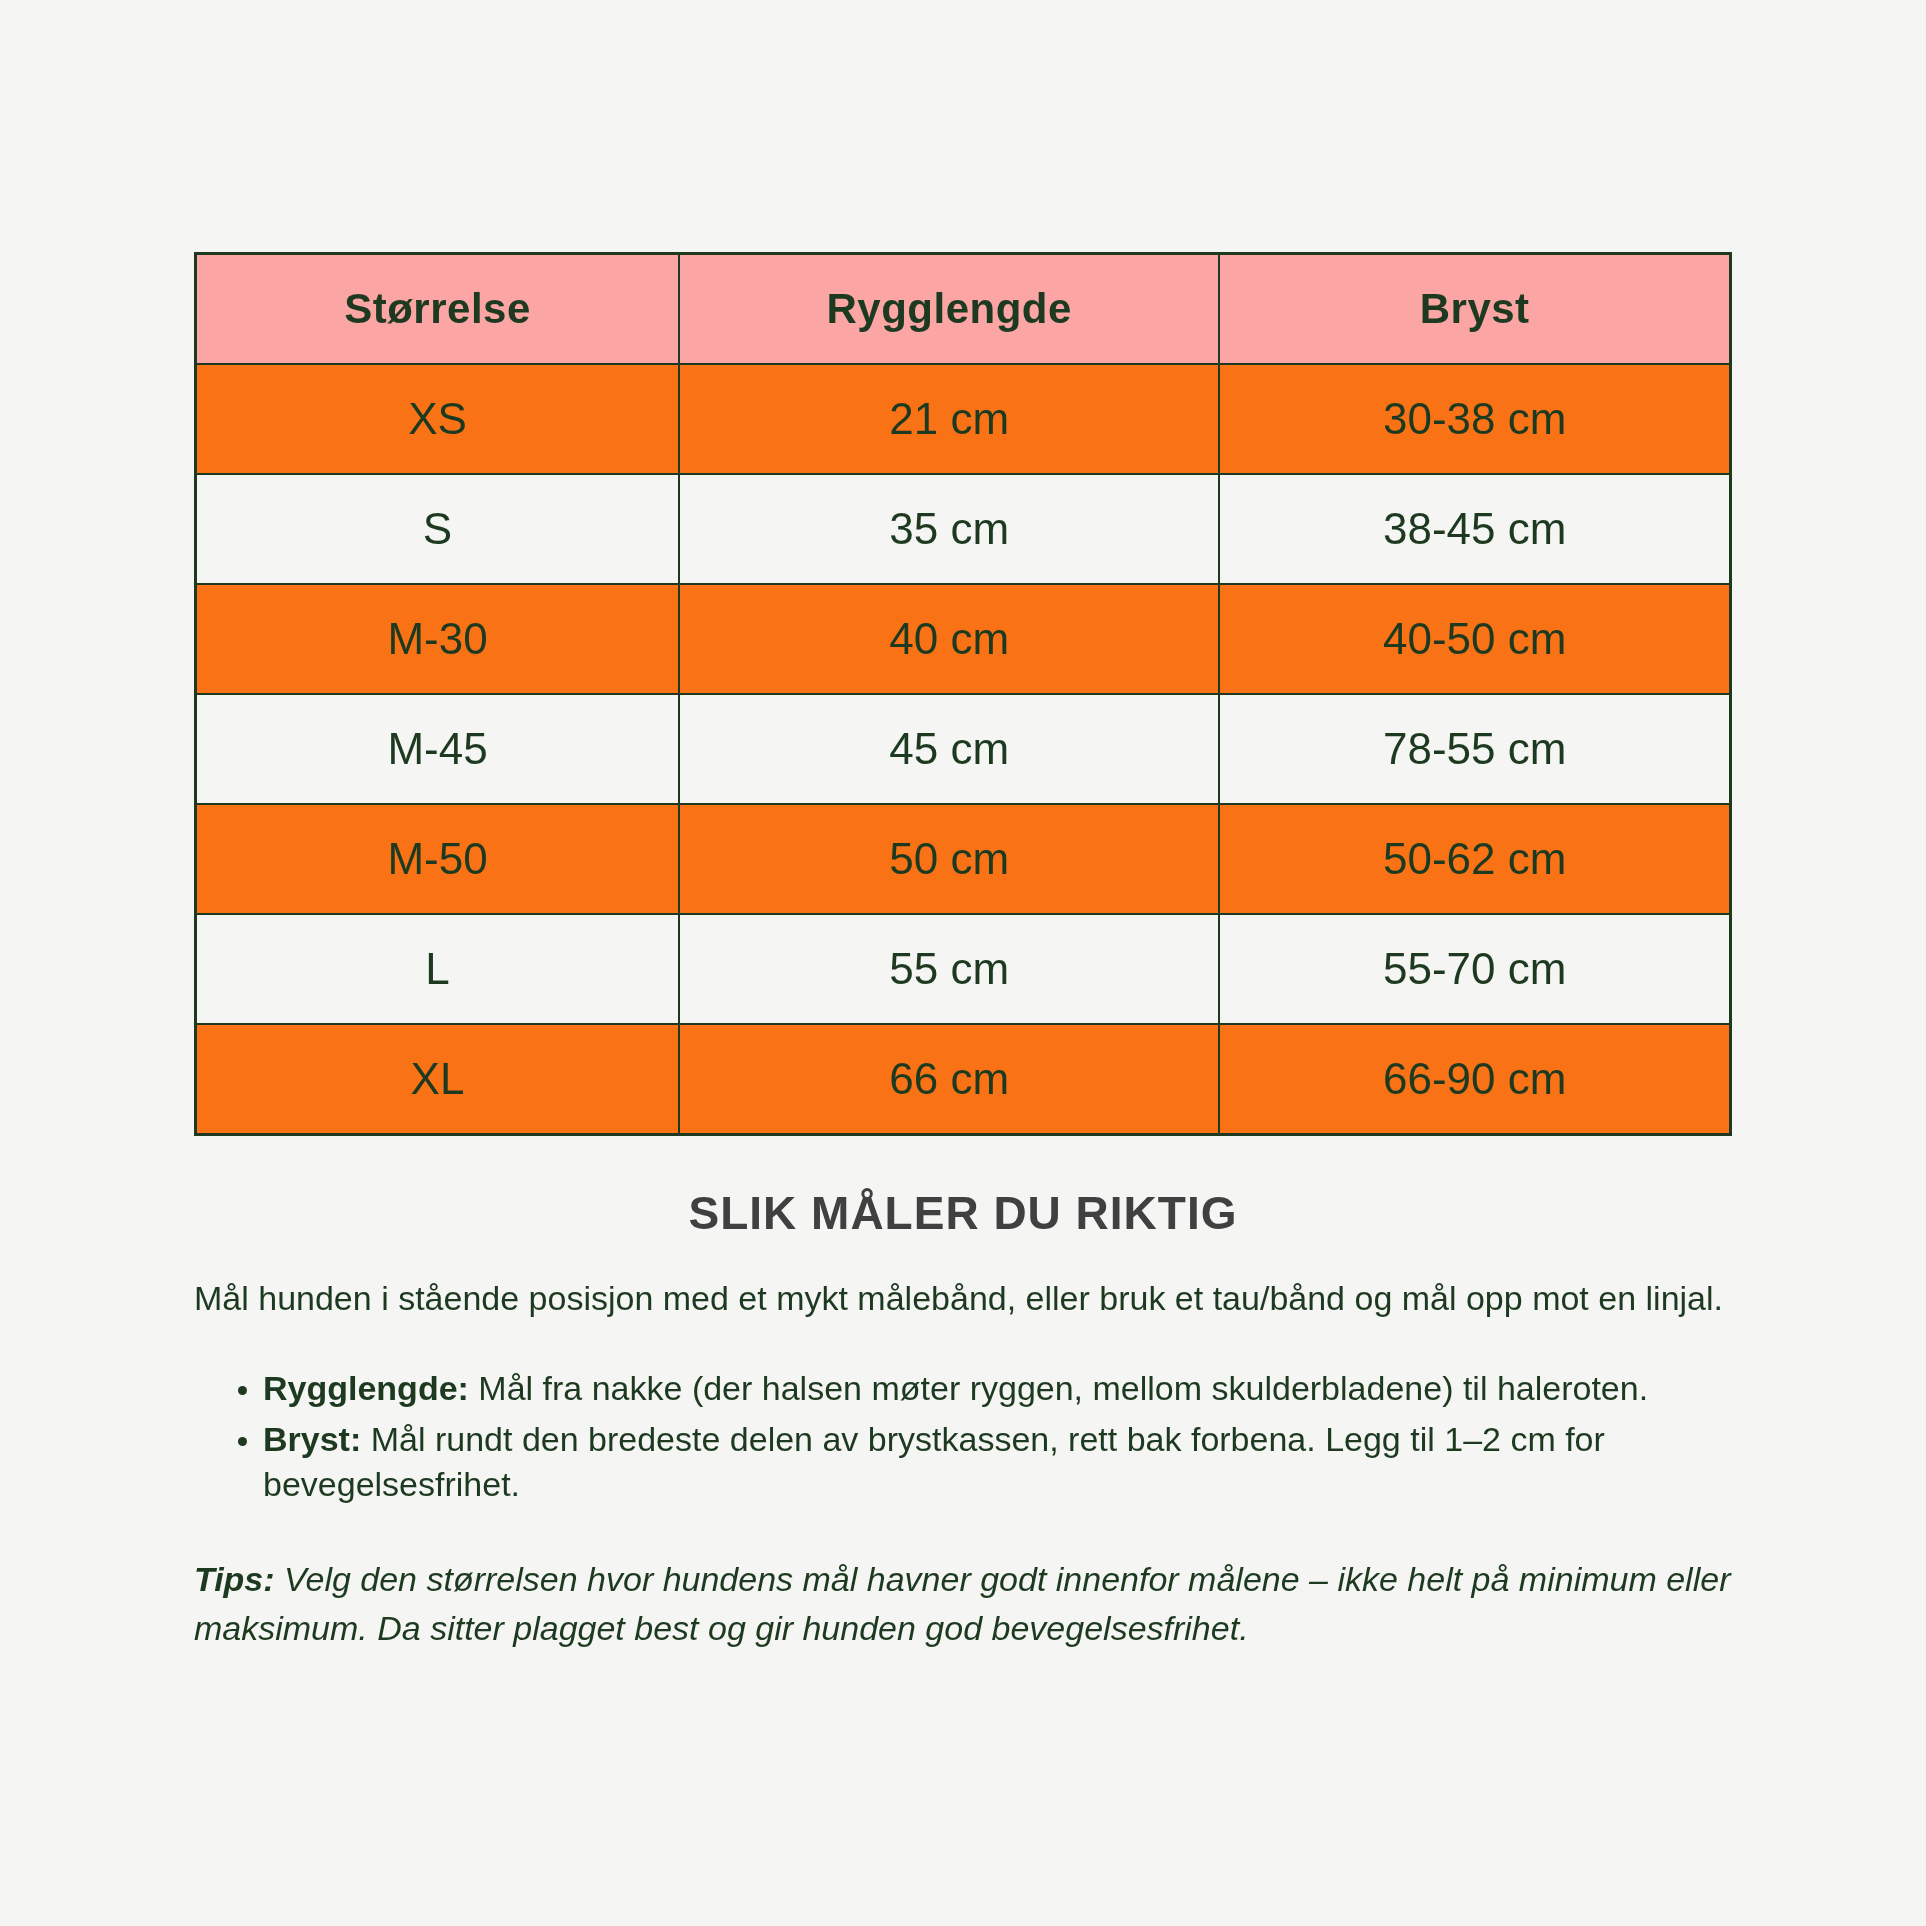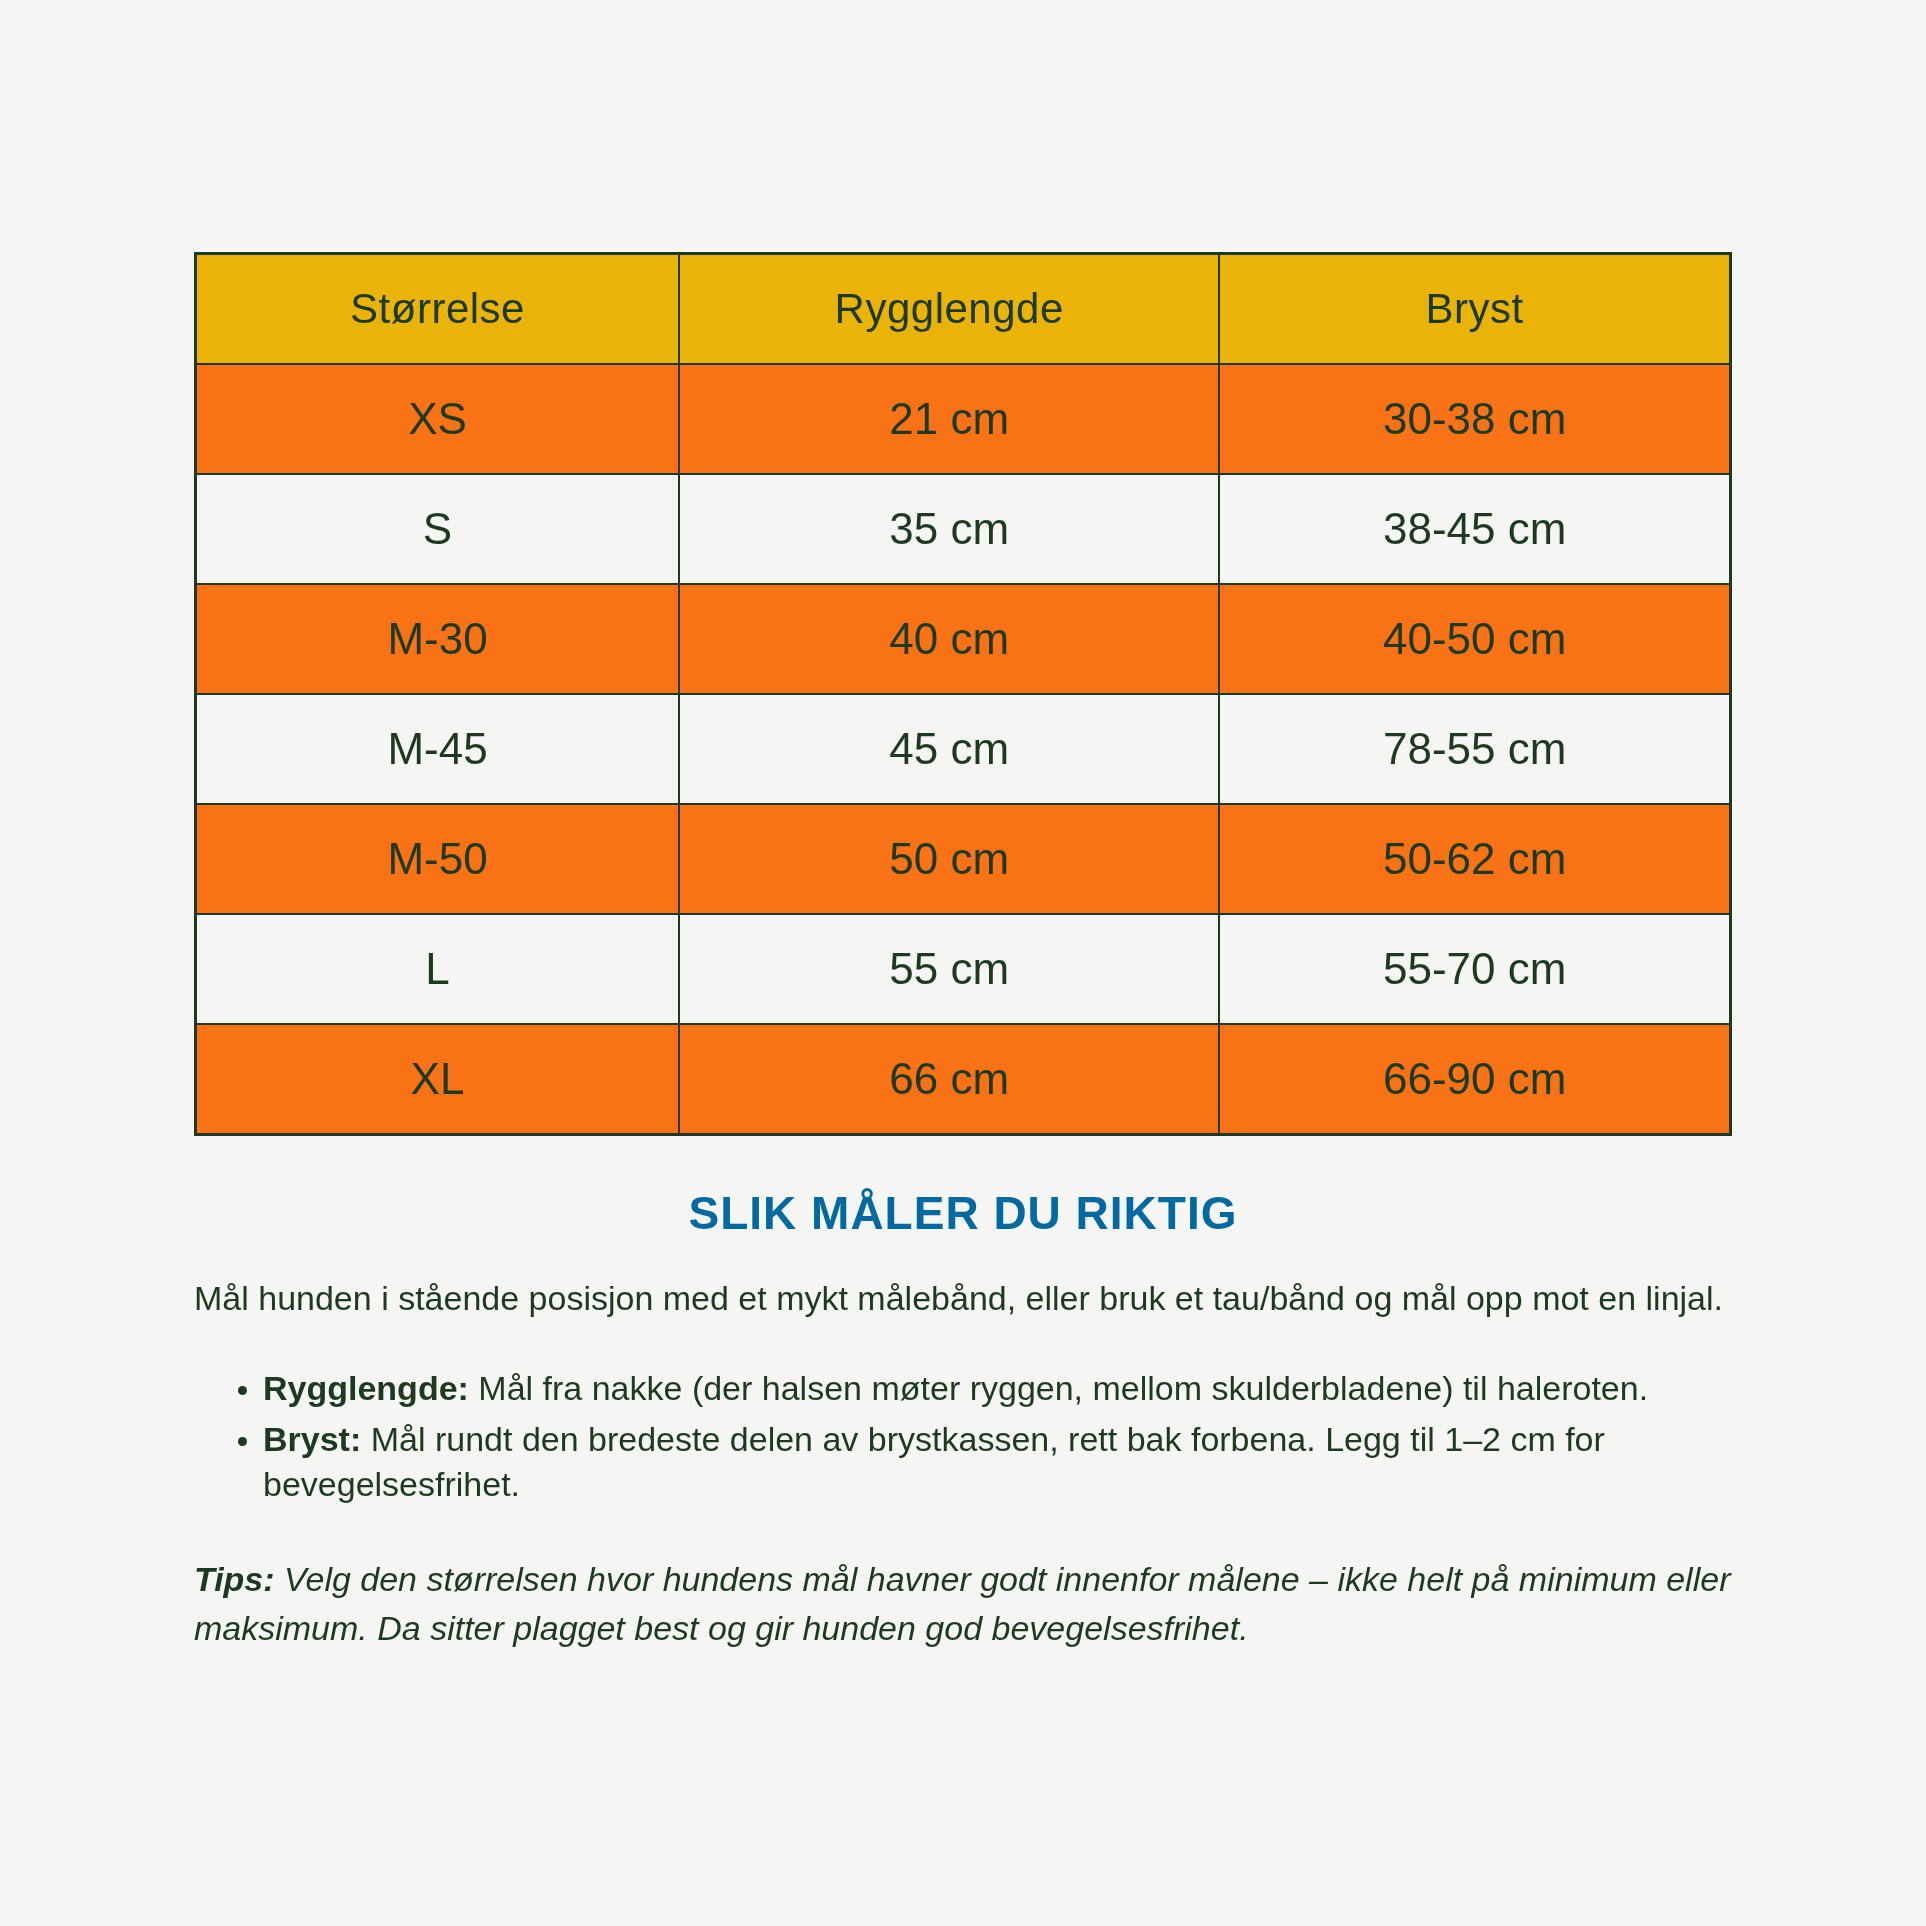--- a/index.html
+++ b/index.html
@@ -34,40 +34,40 @@
   table.size-table th,
   table.size-table td {
     border: 2px solid #1d3a20;
     text-align: center;
     vertical-align: middle;
     height: 108px;
     padding: 0;
   }
   table.size-table th {
     font-size: 42px;
-    font-weight: normal;
-    background: #eab308;
+    font-weight: bold;
+    background: #fca5a5;
     letter-spacing: 0.5px;
   }
   table.size-table td {
     font-size: 44px;
     font-weight: normal;
     background: #f5f5f3;
   }
   table.size-table tr.alt td {
     background: #f97316;
   }
   h2.guide-heading {
     margin: 50px 0 0 0;
     text-align: center;
     font-size: 46px;
     font-weight: bold;
     letter-spacing: 1px;
     line-height: 1.2;
-    color: #0369a1;
+    color: #404040;
   }
   p.intro {
     margin: 34px 0 0 0;
     font-size: 34px;
     line-height: 1.38;
     color: #1d3a20;
   }
   ul.measure-list {
     margin: 44px 0 0 0;
     padding: 0 0 0 53px;

